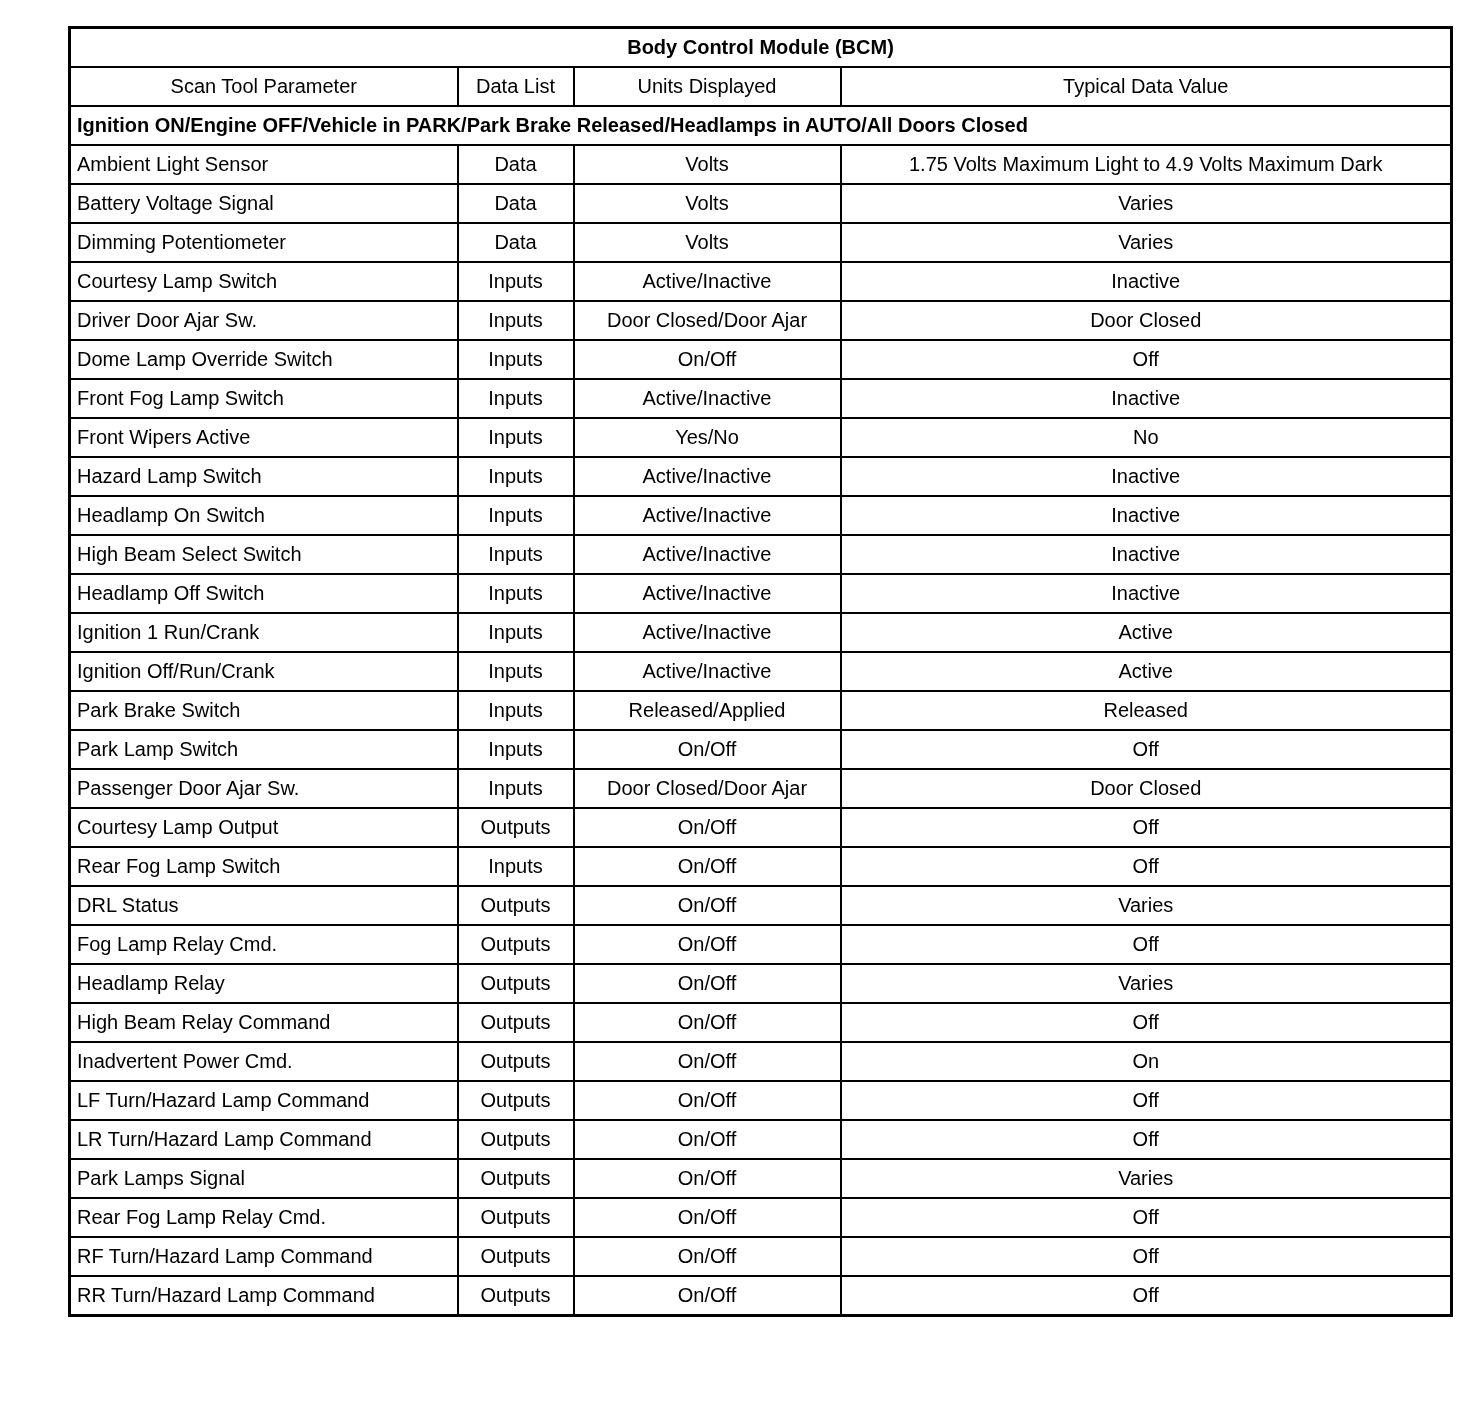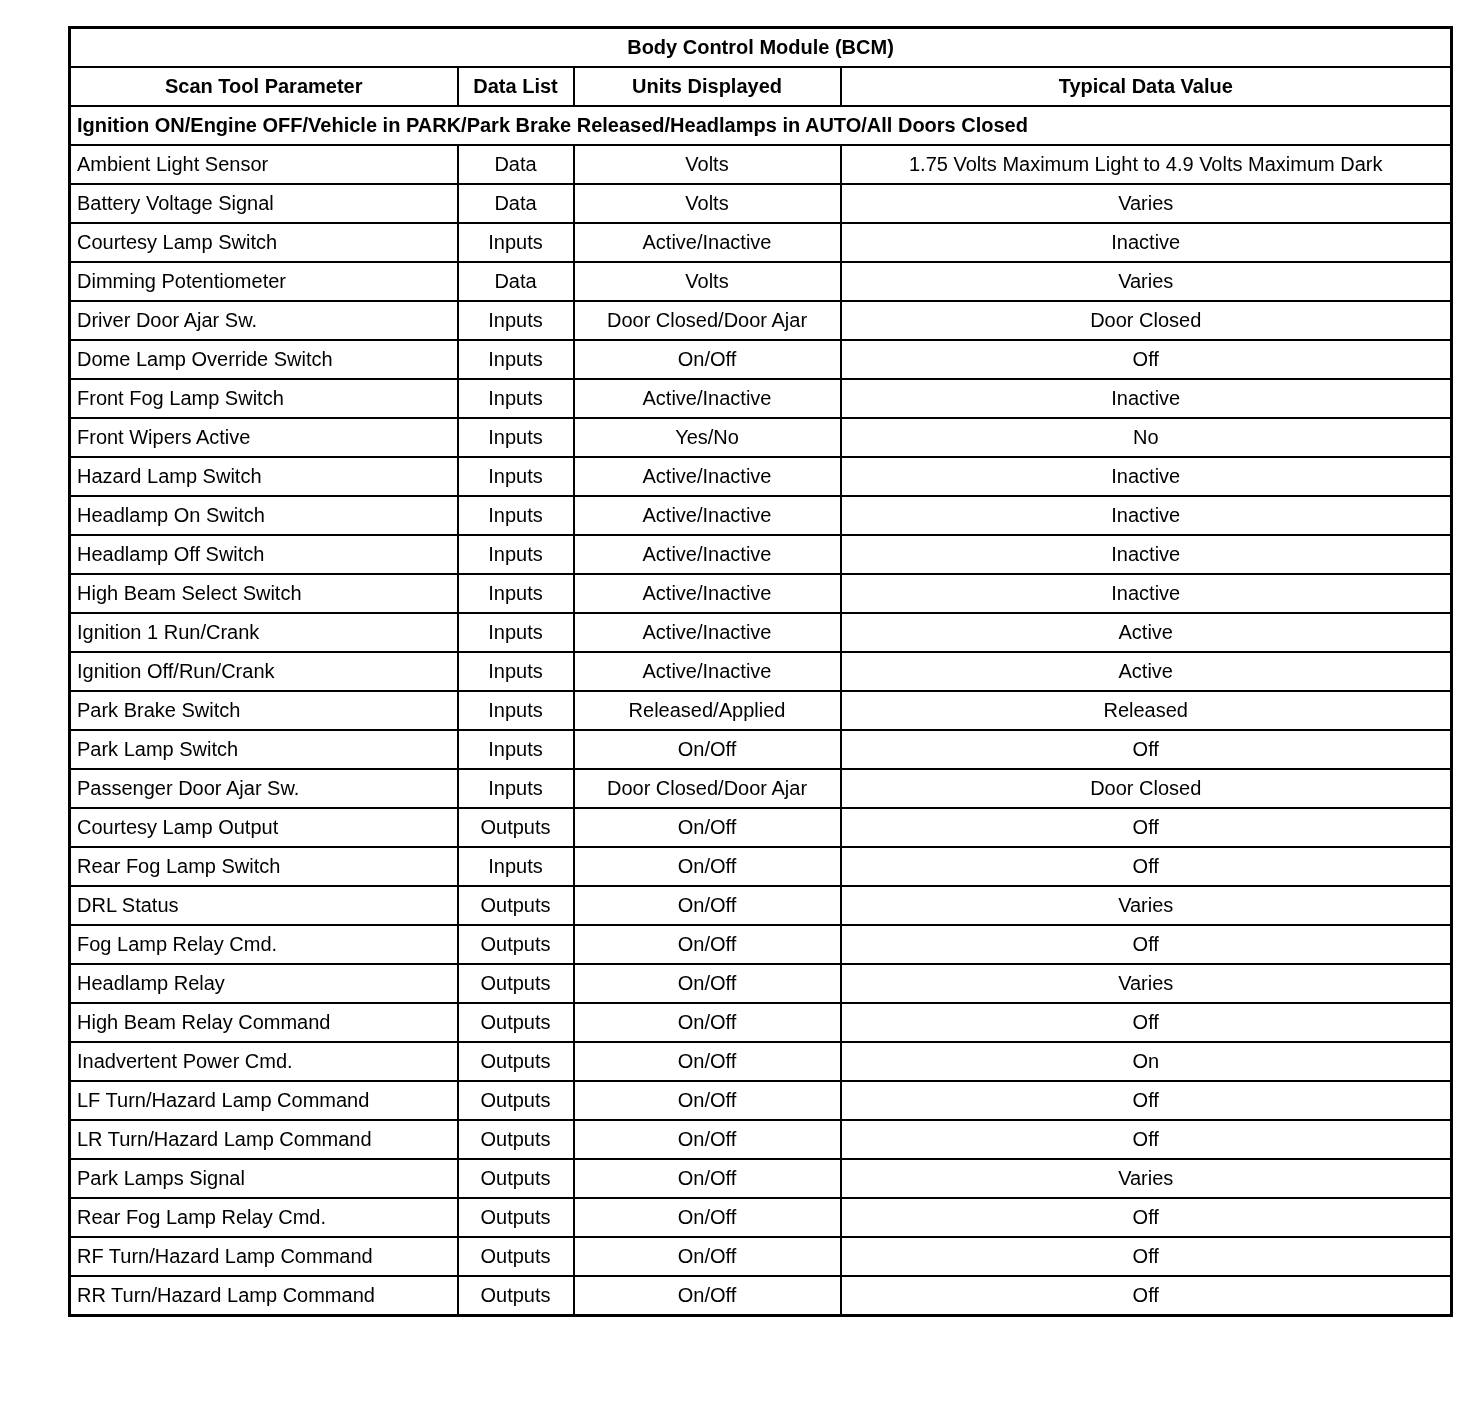--- a/index.html
+++ b/index.html
@@ -33,21 +33,21 @@
     white-space: nowrap;
     box-sizing: content-box;
   }
   th.title-cell {
     font-size: 21px;
     font-weight: bold;
     text-align: center;
   }
   th.col-h {
     font-size: 21px;
-    font-weight: bold;
+    font-weight: normal;
     text-align: center;
   }
   th.condition-cell {
     font-size: 21px;
     font-weight: bold;
     text-align: left;
   }
   td.param {
     text-align: left;
   }
@@ -91,32 +91,32 @@
           <td class="center">Volts</td>
           <td class="center">1.75 Volts Maximum Light to 4.9 Volts Maximum Dark</td>
         </tr>
         <tr>
           <td class="param">Battery Voltage Signal</td>
           <td class="center">Data</td>
           <td class="center">Volts</td>
           <td class="center">Varies</td>
         </tr>
         <tr>
-          <td class="param">Courtesy Lamp Switch</td>
-          <td class="center">Inputs</td>
-          <td class="center">Active/Inactive</td>
-          <td class="center">Inactive</td>
-        </tr>
-        <tr>
           <td class="param">Dimming Potentiometer</td>
           <td class="center">Data</td>
           <td class="center">Volts</td>
           <td class="center">Varies</td>
         </tr>
         <tr>
+          <td class="param">Courtesy Lamp Switch</td>
+          <td class="center">Inputs</td>
+          <td class="center">Active/Inactive</td>
+          <td class="center">Inactive</td>
+        </tr>
+        <tr>
           <td class="param">Driver Door Ajar Sw.</td>
           <td class="center">Inputs</td>
           <td class="center">Door Closed/Door Ajar</td>
           <td class="center">Door Closed</td>
         </tr>
         <tr>
           <td class="param">Dome Lamp Override Switch</td>
           <td class="center">Inputs</td>
           <td class="center">On/Off</td>
           <td class="center">Off</td>
@@ -139,27 +139,27 @@
           <td class="center">Active/Inactive</td>
           <td class="center">Inactive</td>
         </tr>
         <tr>
           <td class="param">Headlamp On Switch</td>
           <td class="center">Inputs</td>
           <td class="center">Active/Inactive</td>
           <td class="center">Inactive</td>
         </tr>
         <tr>
+          <td class="param">High Beam Select Switch</td>
+          <td class="center">Inputs</td>
+          <td class="center">Active/Inactive</td>
+          <td class="center">Inactive</td>
+        </tr>
+        <tr>
           <td class="param">Headlamp Off Switch</td>
-          <td class="center">Inputs</td>
-          <td class="center">Active/Inactive</td>
-          <td class="center">Inactive</td>
-        </tr>
-        <tr>
-          <td class="param">High Beam Select Switch</td>
           <td class="center">Inputs</td>
           <td class="center">Active/Inactive</td>
           <td class="center">Inactive</td>
         </tr>
         <tr>
           <td class="param">Ignition 1 Run/Crank</td>
           <td class="center">Inputs</td>
           <td class="center">Active/Inactive</td>
           <td class="center">Active</td>
         </tr>

